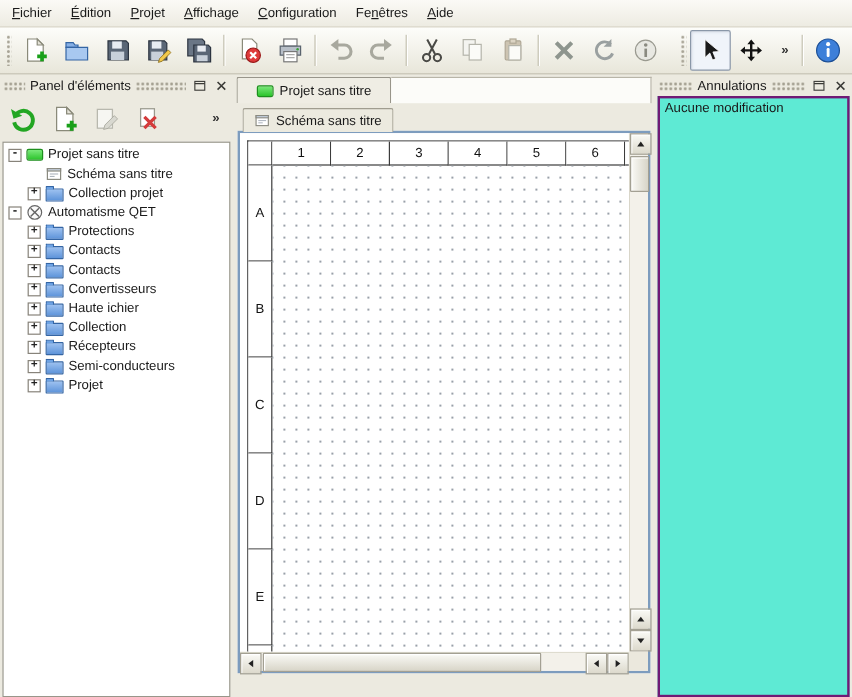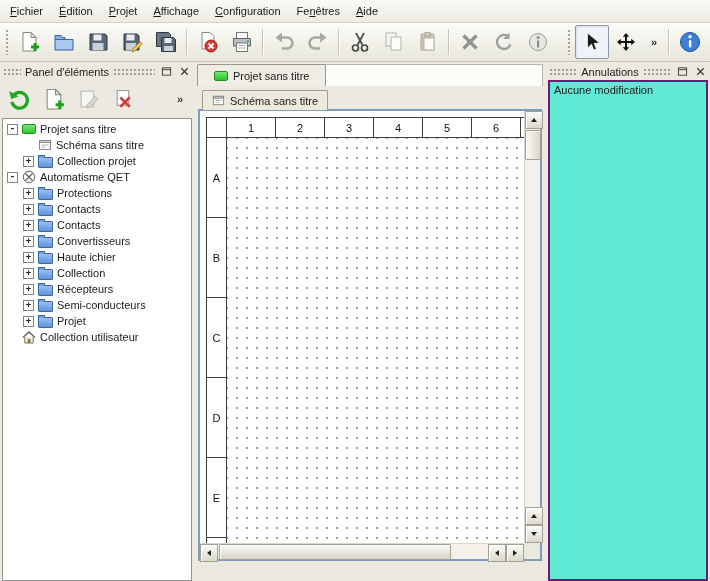--- a/index.html
+++ b/index.html
@@ -414,31 +414,20 @@
               <span class="folder-ic"></span>
             </span>
           <span>Semi-conducteurs</span>
         </div>
         <div class="trow d1">
           <span class="exp">+</span>
           <span class="ticon">
               <span class="folder-ic"></span>
             </span>
           <span>Projet</span>
-        </div>
-        <div class="trow d0">
-          <span class="exp hide"></span>
-          <span class="ticon">
-              <svg viewBox="0 0 14 14">
-                <path d="M2.8 7.2V13h8.4V7.2" fill="#efe6d2" stroke="#7a7264"></path>
-                <path d="M1 7.5L7 2l6 5.5" fill="none" stroke="#6a6254" stroke-width="1.4"></path>
-                <rect x="5.8" y="9" width="2.6" height="4" fill="#8a6a4a"></rect>
-              </svg>
-            </span>
-          <span>Collection utilisateur</span>
         </div>
       </div>
     </div>
 
     <div class="center">
       <div class="proj-tabbar">
         <div class="proj-tab">
           <span class="ticon">
               <span class="project-ic"></span>
             </span>

